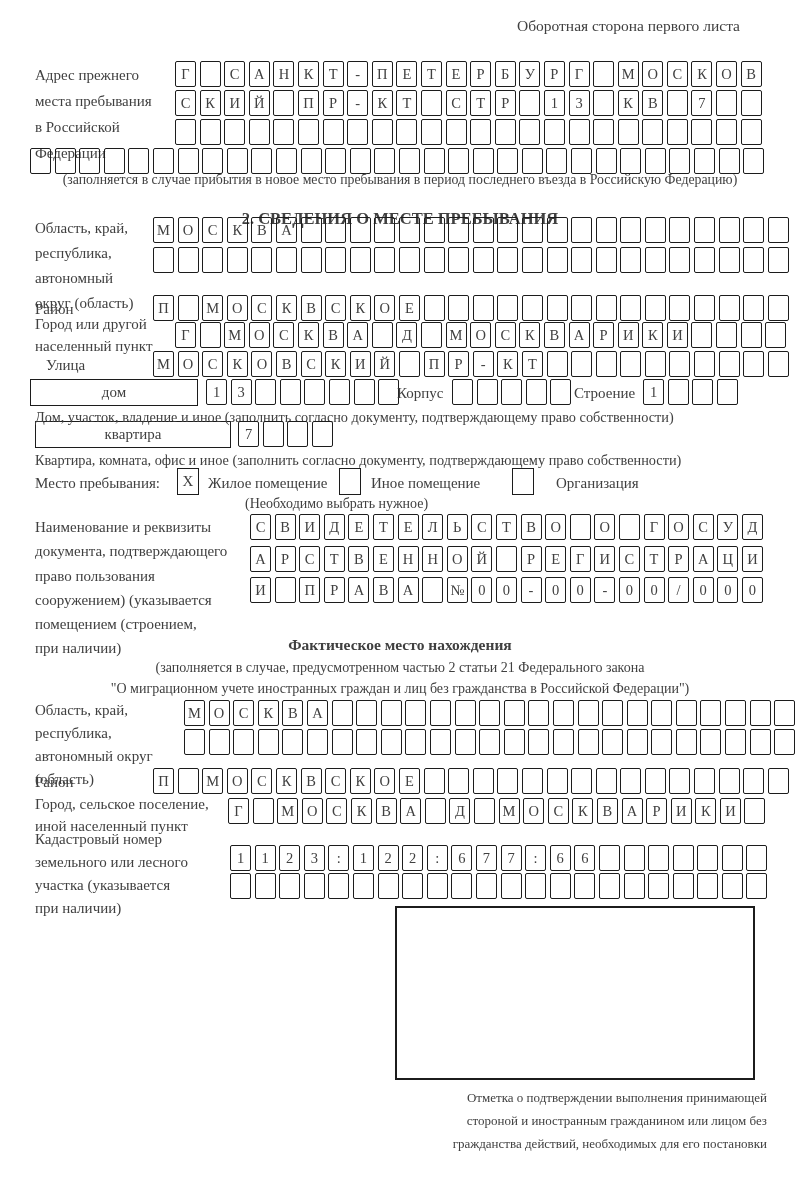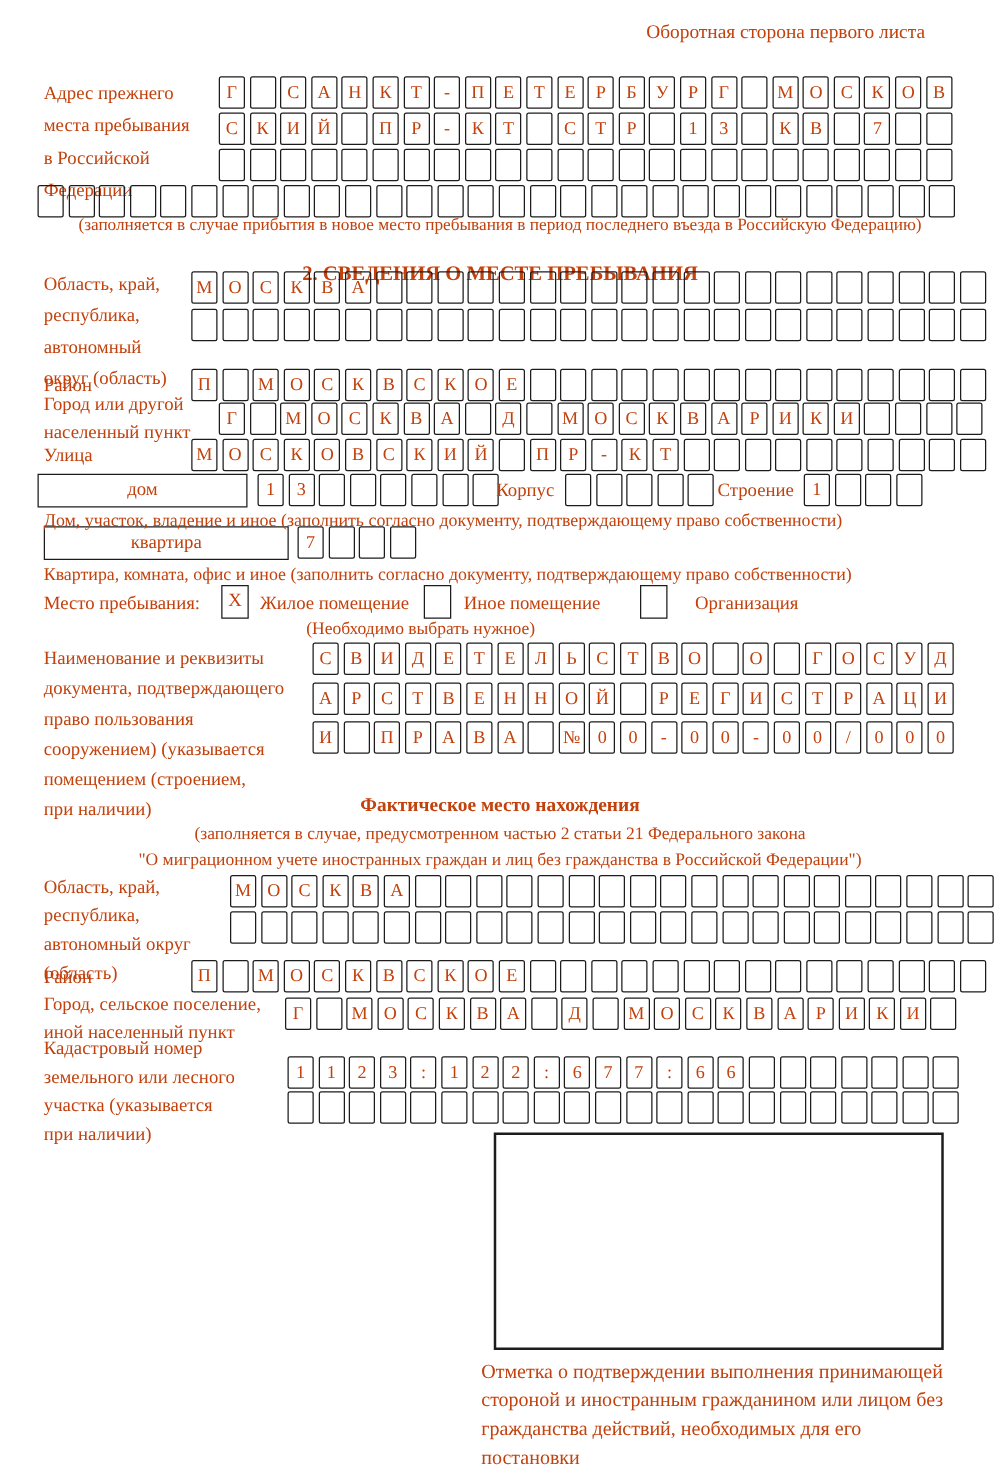--- a/index.html
+++ b/index.html
@@ -1,17 +1,17 @@
 <!DOCTYPE html>
 <html><head>
 <meta charset="utf-8">
 <style>
   html,body{margin:0;padding:0;background:#fff;}
   .page{position:relative;width:800px;height:1180px;background:#ffffff;
-        font-family:"Liberation Serif",serif;color:#c2410c;overflow:hidden;}
+        font-family:"Liberation Serif",serif;color:#404040;overflow:hidden;}
   .abs{position:absolute;}
   .label{font-size:15px;line-height:24px;}
   .small{font-size:13.8px;}
   .title{font-weight:bold;font-size:16.5px;text-align:center;width:100%;}
   .center{text-align:center;width:100%;}
   .cellrow{display:flex;gap:3.6px;height:27px;}
   .cell{flex:none;width:21px;height:26px;border:1.5px solid #1c1c1c;border-radius:2px;
         box-sizing:border-box;display:flex;align-items:center;justify-content:center;
         font-size:14.5px;font-family:"Liberation Serif",serif;}
   .fieldbox{border:1.5px solid #1c1c1c;box-sizing:border-box;height:27px;
@@ -265,21 +265,21 @@
       <span class="cell">Р</span>
       <span class="cell">И</span>
       <span class="cell">К</span>
       <span class="cell">И</span>
       <span class="cell"></span>
       <span class="cell"></span>
       <span class="cell"></span>
       <span class="cell"></span>
     </div>
 
-  <div class="abs label" style="left:35px;top:353px;">Улица</div>
+  <div class="abs label" style="left:46px;top:353px;">Улица</div>
   <div class="abs cellrow" style="left:153px;top:351px;">
       <span class="cell">М</span>
       <span class="cell">О</span>
       <span class="cell">С</span>
       <span class="cell">К</span>
       <span class="cell">О</span>
       <span class="cell">В</span>
       <span class="cell">С</span>
       <span class="cell">К</span>
       <span class="cell">И</span>
@@ -599,19 +599,19 @@
       <span class="cell"></span>
       <span class="cell"></span>
       <span class="cell"></span>
       <span class="cell"></span>
       <span class="cell"></span>
       <span class="cell"></span>
       <span class="cell"></span>
     </div>
 
   <div class="abs stampbox" style="left:395px;top:906px;width:360px;height:174px;"></div>
-  <div class="abs" style="left:385px;top:1086px;width:382px;text-align:left;font-size:16px;line-height:23px;">
+  <div class="abs" style="left:385px;top:1086px;width:382px;text-align:right;font-size:13px;line-height:23px;">
     <div>Отметка о подтверждении выполнения принимающей</div>
     <div>стороной и иностранным гражданином или лицом без</div>
     <div>гражданства действий, необходимых для его постановки</div>
   </div>
 
 </div>
 
 </body></html>

